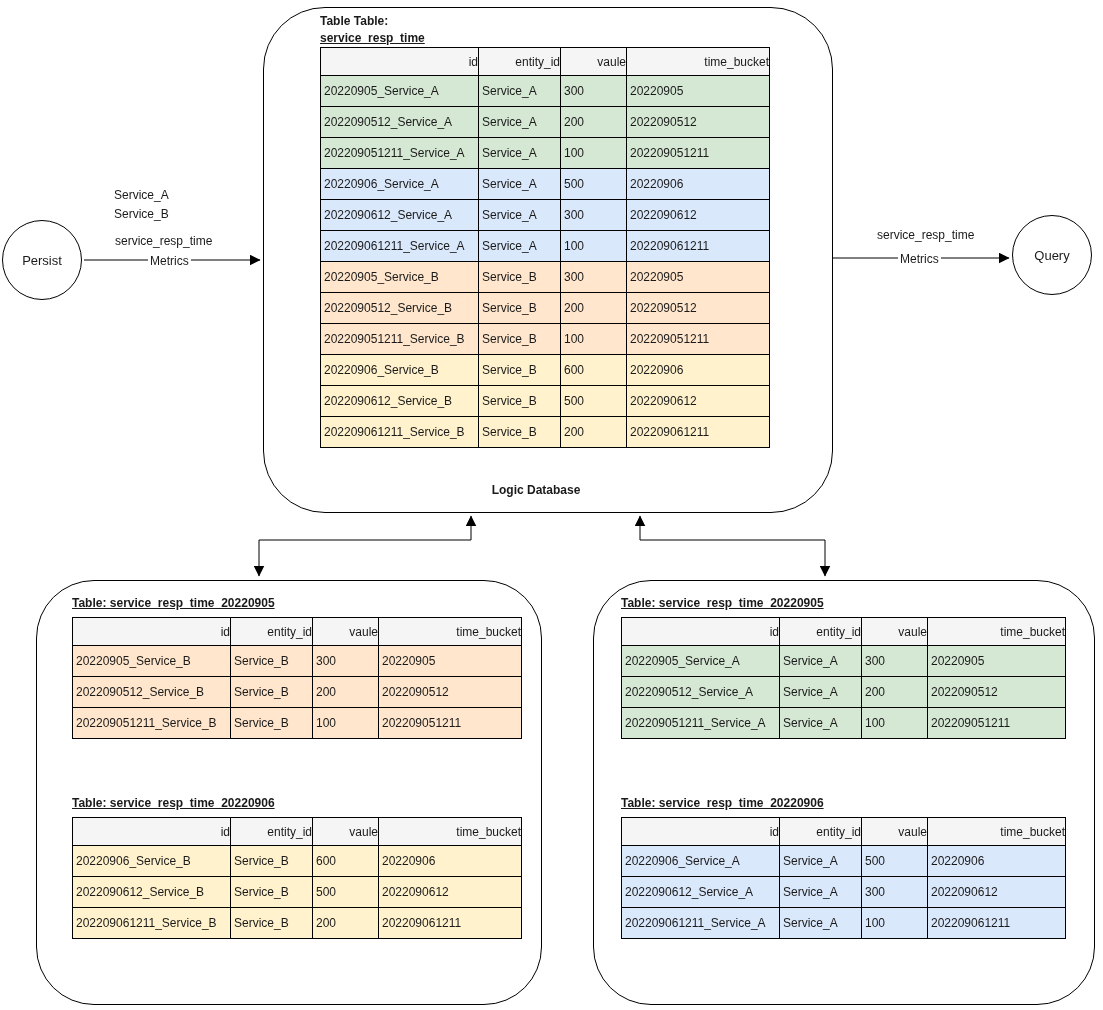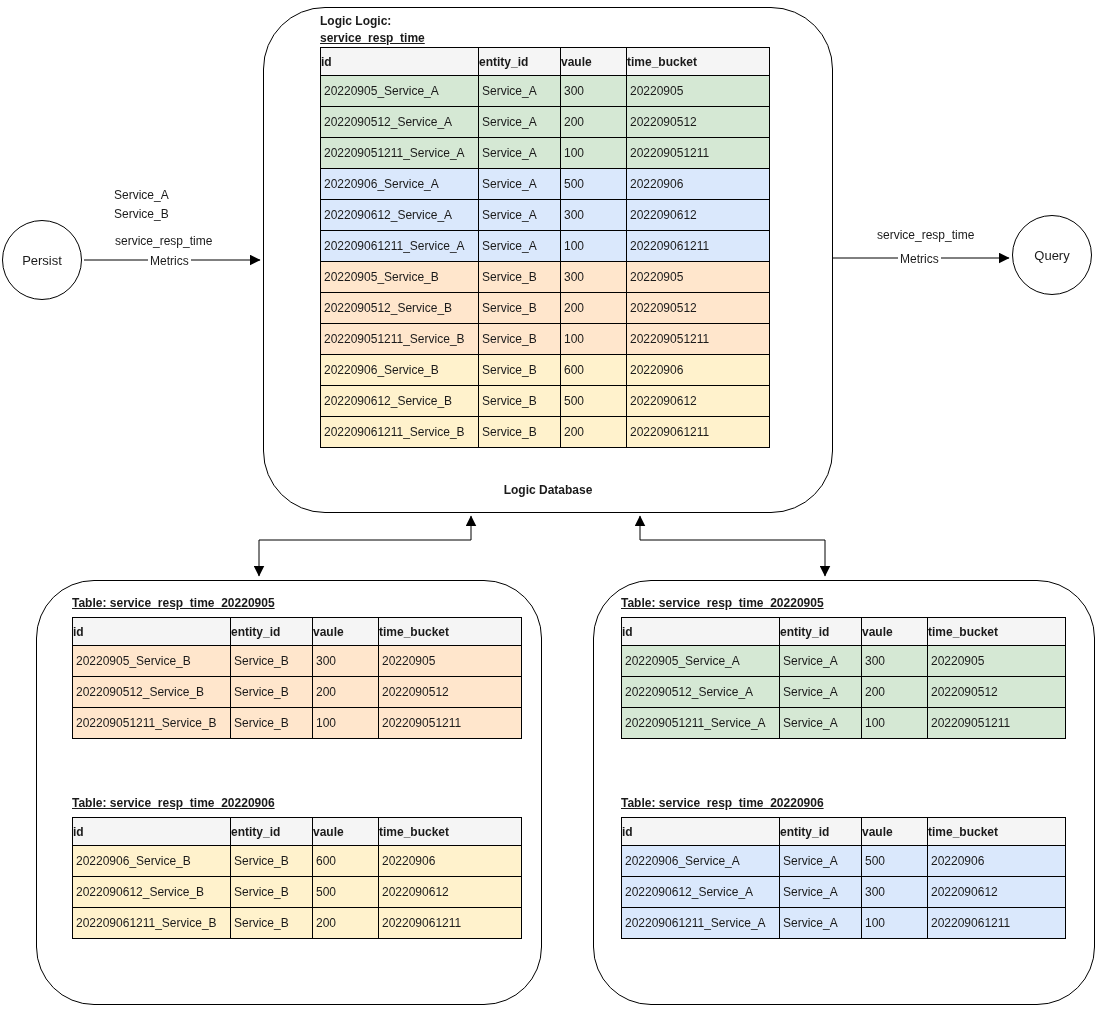--- a/index.html
+++ b/index.html
@@ -61,21 +61,21 @@
   .ds1-title-2 { left: 621px; top: 795px; text-decoration: underline; }
 
   
   .box-footer {
     position: absolute;
     font-size: 12px;
     font-weight: bold;
     text-align: center;
     white-space: nowrap;
   }
-  .logic-footer { left: 263px; top: 483px; width: 570px; }
+  .logic-footer { left: 251px; top: 483px; width: 570px; }
   .ds0-footer   { left: 36px;  top: 975px; width: 506px; }
   .ds1-footer   { left: 593px; top: 975px; width: 502px; }
 
   
   .tbl-container { position: absolute; }
   .logic-tbl { left: 320px; top: 47px;  width: 450px; }
   .ds0-tbl-1 { left: 72px;  top: 617px; width: 450px; }
   .ds0-tbl-2 { left: 72px;  top: 817px; width: 450px; }
   .ds1-tbl-1 { left: 621px; top: 617px; width: 445px; }
   .ds1-tbl-2 { left: 621px; top: 817px; width: 445px; }
@@ -85,22 +85,22 @@
     table-layout: fixed;
     width: 100%;
     font-size: 12px;
   }
   table.data-table th, table.data-table td {
     border: 1px solid #000000;
     overflow: hidden;
     white-space: nowrap;
   }
   table.data-table th {
-    font-weight: bold;
-    text-align: left;
+    font-weight: normal;
+    text-align: right;
     height: 28px;
   }
   table.data-table td {
     text-align: left;
     padding-left: 3px;
     height: 31px;
   }
   table.data-table th:nth-child(1), table.data-table td:nth-child(1) { width: 158px; }
   table.data-table th:nth-child(2), table.data-table td:nth-child(2) { width: 82px; }
   table.data-table th:nth-child(3), table.data-table td:nth-child(3) { width: 66px; }
@@ -148,21 +148,21 @@
     <div>Service_B</div>
   </div>
   <div class="flow-label left-metric">service_resp_time</div>
   <div class="flow-label left-line-label">Metrics</div>
 
   <div class="flow-label right-metric">service_resp_time</div>
   <div class="flow-label right-line-label">Metrics</div>
 
   <div class="node-box box-logic"></div>
   <div class="tbl-title logic-title">
-    <div>Logic Logic:</div>
+    <div>Table Table:</div>
     <div class="underlined">service_resp_time</div>
   </div>
   <div class="tbl-container logic-tbl" data-table="logic_db.table">
       <table class="data-table">
         <thead>
           <tr>
             <th style="background: rgb(245, 245, 245);">id</th>
             <th style="background: rgb(245, 245, 245);">entity_id</th>
             <th style="background: rgb(245, 245, 245);">vaule</th>
             <th style="background: rgb(245, 245, 245);">time_bucket</th>

